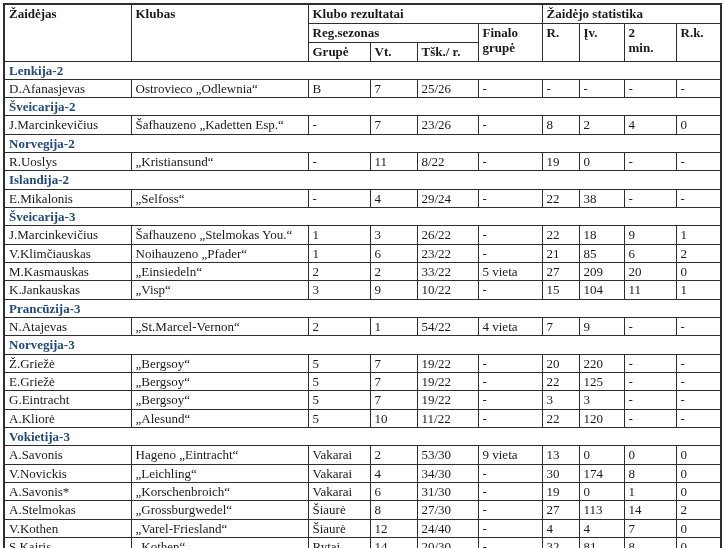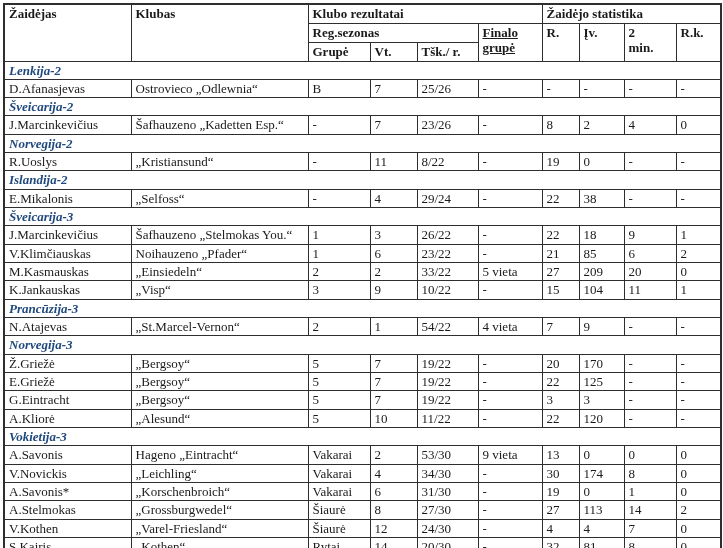--- a/index.html
+++ b/index.html
@@ -23,26 +23,25 @@
     font-size:13px;
     line-height:1.18;
     text-align:left;
     vertical-align:top;
     padding:1px 4px;
     overflow:hidden;
     white-space:nowrap;
   }
   thead th { font-weight:bold; height:19px; }
   tbody td { height:18px; font-weight:normal; }
-  .wrap { white-space:normal;text-decoration:underline; }
+  .wrap { white-space:normal; }
   .prewrap { white-space:pre-line; }
   tr.section-row td {
     font-weight:bold;
     color: var(--title-color);
-    font-style: italic;
   }
 </style>
 </head>
 <body>
 
 <div class="page">
   <table>
     <colgroup>
       <col style="width:127px">
       <col style="width:177px">
@@ -208,21 +207,21 @@
           <td colspan="10">Norvegija-3</td>
         </tr>
         <tr>
           <td>Ž.Griežė</td>
           <td>„Bergsoy“</td>
           <td>5</td>
           <td>7</td>
           <td>19/22</td>
           <td>-</td>
           <td>20</td>
-          <td>170</td>
+          <td>220</td>
           <td>-</td>
           <td>-</td>
         </tr>
         <tr>
           <td>E.Griežė</td>
           <td>„Bergsoy“</td>
           <td>5</td>
           <td>7</td>
           <td>19/22</td>
           <td>-</td>
@@ -304,21 +303,21 @@
           <td>27</td>
           <td>113</td>
           <td>14</td>
           <td>2</td>
         </tr>
         <tr>
           <td>V.Kothen</td>
           <td>„Varel-Friesland“</td>
           <td>Šiaurė</td>
           <td>12</td>
-          <td>24/30</td>
+          <td>24/40</td>
           <td>-</td>
           <td>4</td>
           <td>4</td>
           <td>7</td>
           <td>0</td>
         </tr>
         <tr>
           <td>S.Kairis</td>
           <td>„Kothen“</td>
           <td>Rytai</td>

